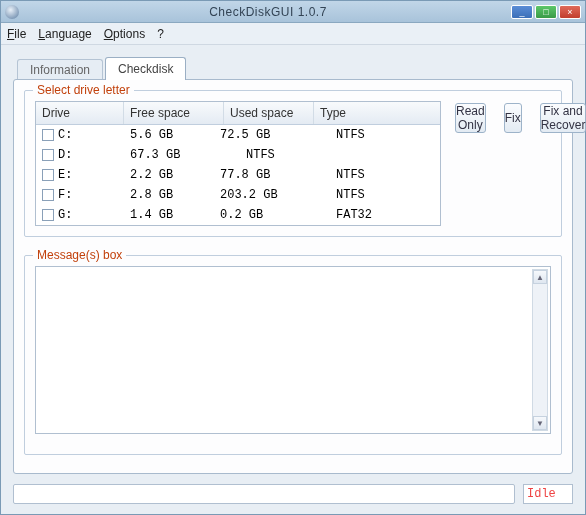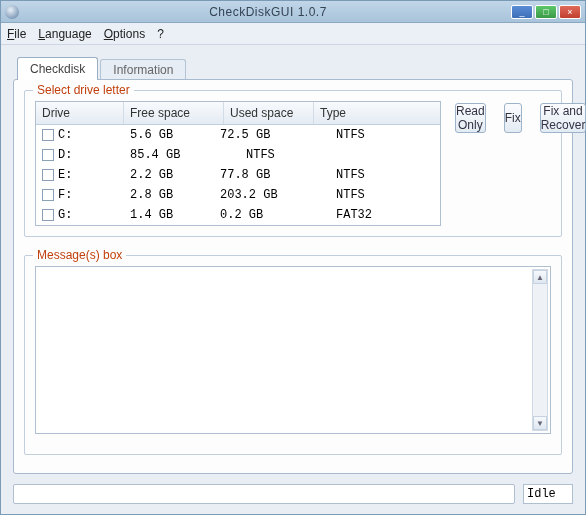--- a/index.html
+++ b/index.html
@@ -43,21 +43,21 @@
 .cb { width: 12px; height: 12px; border: 1px solid #8aa0b8; background: #fff; display: inline-block; }
 .btn-col { display: flex; flex-direction: row; gap: 18px; width: 104px; margin-top: 2px; }
 .action-btn { height: 30px; border: 1px solid #9db3c9; border-radius: 3px; background: linear-gradient(#fbfcfe,#e3ebf3); color: #334; cursor: pointer; font-size: 12px; font-family: Tahoma, sans-serif; }
 .msg-fieldset { height: 200px; }
 .msg-box { width: 100%; height: 168px; border: 1px solid #b0bfd0; background: #fff; padding: 4px; position: relative; }
 .msg-scroll { position: absolute; right: 2px; top: 2px; bottom: 2px; width: 16px; background: #eef2f7; border: 1px solid #d0dae4; }
 .msg-scroll .sbtn { height: 14px; background: linear-gradient(#f6f9fc,#dfe7f0); border: 1px solid #c6d2df; display: flex; align-items: center; justify-content: center; font-size: 8px; color: #667; }
 .msg-scroll .sbtn.bot { position: absolute; bottom: 0; left: 0; right: 0; }
 .status-row { position: absolute; left: 12px; right: 12px; bottom: 10px; display: flex; gap: 8px; align-items: center; }
 .progress { flex: 1; height: 20px; border: 1px solid #b0bfd0; background: #fff; border-radius: 2px; }
-.status-lbl { width: 50px; height: 20px; border: 1px solid #b0bfd0; background: #fff; font-family: "Courier New", monospace; font-size: 12px; padding: 2px 3px; color: #000000; }
+.status-lbl { width: 50px; height: 20px; border: 1px solid #b0bfd0; background: #fff; font-family: "Courier New", monospace; font-size: 12px; padding: 2px 3px; color: #ef4444; }
 </style>
 </head>
 <body>
 
 <div class="window">
   <div class="titlebar">
     <div class="app-icon"></div>
     <div class="title">CheckDiskGUI 1.0.7</div>
     <div class="win-buttons">
       <div class="win-btn btn-min">_</div>
@@ -68,22 +68,22 @@
 
   <div class="menubar">
     <span>File</span>
     <span>Language</span>
     <span>Options</span>
     <span>?</span>
   </div>
 
   <div class="client">
     <div class="tabs">
+      <div class="tab inactive">Information</div>
       <div class="tab active">Checkdisk</div>
-      <div class="tab inactive">Information</div>
     </div>
     <div class="panel">
 
       <div class="fieldset">
         <div class="legend">Select drive letter</div>
         <div class="drive-area">
           <div class="table-wrap">
             <div class="thead">
               <div class="th c1">Drive</div>
               <div class="th c3">Free space</div>
@@ -92,21 +92,21 @@
             </div>
             <div class="tbody" id="drive-tbody">
                 <div class="tr">
                   <div class="td c1"><span class="cb"></span><span>C:</span></div>
                   <div class="td c2">5.6 GB</div>
                   <div class="td c3">72.5 GB</div>
                   <div class="td c4">NTFS</div>
                 </div>
                 <div class="tr">
                   <div class="td c1"><span class="cb"></span><span>D:</span></div>
-                  <div class="td c3">85.4 GB</div>
+                  <div class="td c3">67.3 GB</div>
                   <div class="td c4">NTFS</div>
                 </div>
                 <div class="tr">
                   <div class="td c1"><span class="cb"></span><span>E:</span></div>
                   <div class="td c2">2.2 GB</div>
                   <div class="td c3">77.8 GB</div>
                   <div class="td c4">NTFS</div>
                 </div>
                 <div class="tr">
                   <div class="td c1"><span class="cb"></span><span>F:</span></div>

